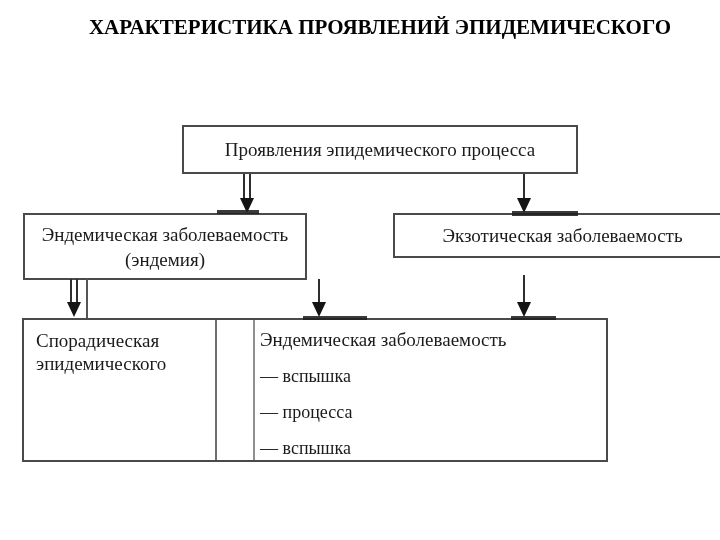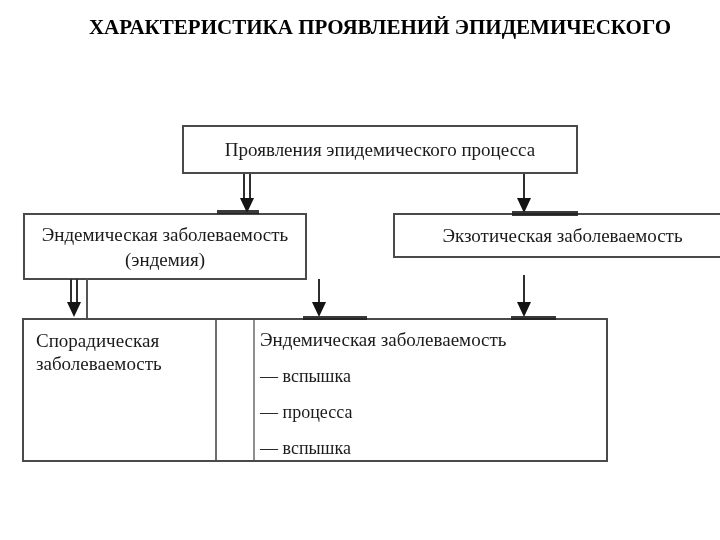--- a/index.html
+++ b/index.html
@@ -75,21 +75,21 @@
 
   <div class="shaft" style="left:503px; top:275px; height:29px;"></div>
   <div class="head" style="left:497px; top:302px;"></div>
 
   <div class="box bottom">
     <div class="divider d1"></div>
     <div class="divider d2"></div>
 
     <div class="sporadic">
       <div>Спорадическая</div>
-      <div>заболеваемость</div>
+      <div>эпидемического</div>
     </div>
 
     <div class="epi-title">Эндемическая заболеваемость</div>
     <div class="epi-item i1">— вспышка</div>
     <div class="epi-item i2">— процесса</div>
     <div class="epi-item i3">— вспышка</div>
   </div>
 
   <div class="smudge" style="left:197px; top:210px; width:42px; height:4px;"></div>
   <div class="smudge" style="left:492px; top:211px; width:66px; height:5px;"></div>

